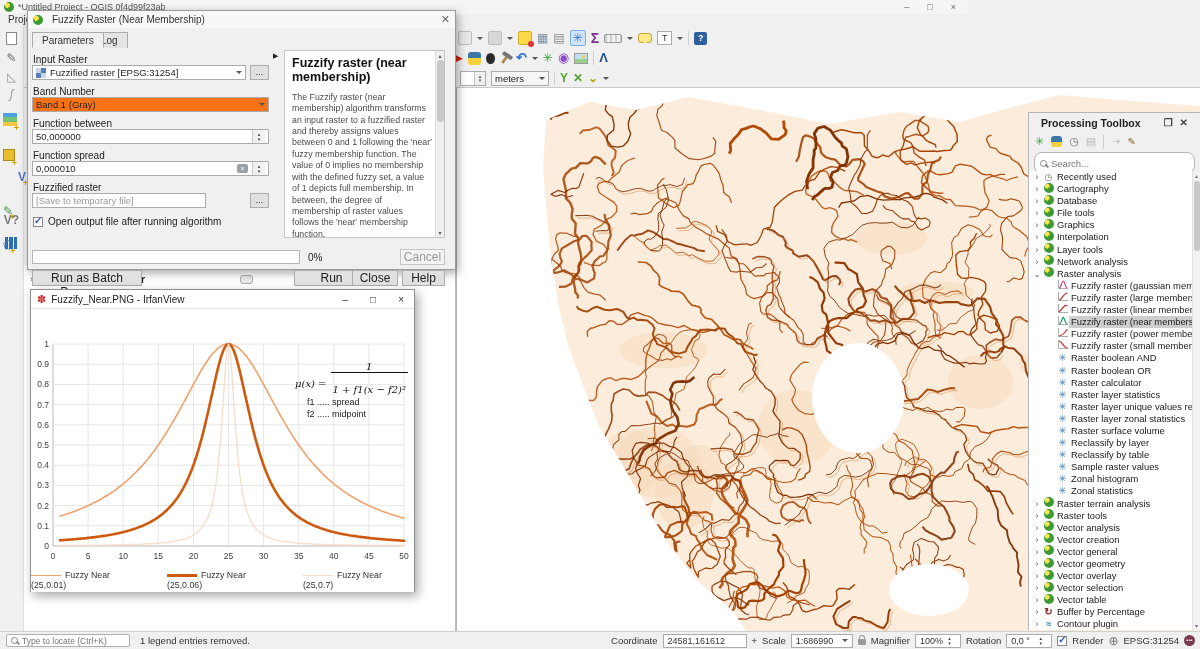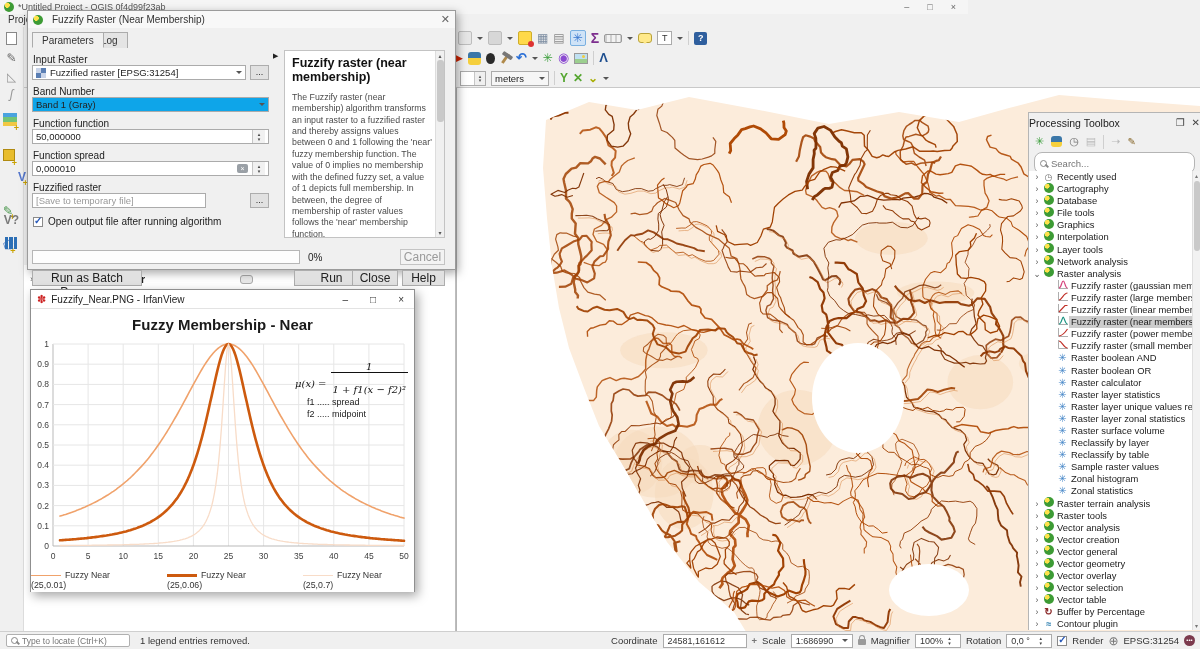--- a/index.html
+++ b/index.html
@@ -49,21 +49,21 @@
 
 #layers-panel{left:24px;top:265px;width:432px;height:366px;background:#fff;border-right:1px solid #bdbdbd}
 .layer-row{position:absolute;left:0;top:6px;width:100%;height:16px;display:flex;align-items:center;gap:5px;padding-left:6px}
 .cb{width:10px;height:10px;border:1px solid #8a8a8a;background:#fff;display:inline-block;position:relative;flex:none}
 .cb.checked::after{content:'✓';position:absolute;left:0px;top:-3px;color:#2456b8;font-size:10px;font-weight:bold}
 .rastic{width:10px;height:10px;flex:none;display:inline-block;background:conic-gradient(#5b7fb4 25%,#c9d4e8 0 50%,#5b7fb4 0 75%,#c9d4e8 0)}
 .indic{width:13px;height:9px;border:1px solid #aaa;border-radius:3px;background:#e9e9e9;display:inline-block}
 #canvas{left:456px;top:88px;width:744px;height:543px;background:#fff;border-left:1px solid #b5b5b5}
 
 #toolbox{left:1028px;top:112px;width:172px;height:518px;background:#f0f0f0;border-left:1px solid #b5b5b5;border-top:1px solid #b5b5b5}
-.tb-head{height:19px;display:flex;align-items:center;padding:0 0;font-weight:normal;font-size:10.5px}
+.tb-head{height:19px;display:flex;align-items:center;padding:0 12px;font-weight:bold;font-size:10.5px}
 .tb-head .hicons{margin-left:auto;display:flex;gap:7px;color:#444;font-size:10px}
 .tb-tools{height:19px;display:flex;align-items:center;gap:7px;padding:0 6px;font-size:11px}
 .tb-searchrow{height:20px;padding:1px 5px}
 .searchbox{height:16px;background:#fff;border:1px solid #b5b5b5;border-radius:8px;display:flex;align-items:center;padding:10px 5px;gap:4px}
 .searchbox input{border:none;outline:none;font-size:9.5px;width:120px;color:#333;background:transparent;font-family:"Liberation Sans",sans-serif}
 .mag{width:7px;height:7px;border:1.4px solid #888;border-radius:50%;position:relative;display:inline-block;flex:none}
 .mag::after{content:'';position:absolute;width:4px;height:1.6px;background:#888;transform:rotate(45deg);right:-3.2px;bottom:-1px}
 #tb-tree{position:absolute;left:0;top:58px;width:171px;height:459px;background:#fff;overflow:hidden}
 .tb-row{height:12.1px;line-height:12.1px;display:flex;align-items:center;white-space:nowrap;font-size:9.4px;color:#1a1a1a}
 .tb-row.sel .tb-lb{background:#cdcdcd}
@@ -618,25 +618,25 @@
     <span class="dtab active" style="left:4px;top:4px">Parameters</span>
     <span class="dtab" style="left:63px;top:4px">Log</span>
     <span class="dlbl" style="left:5px;top:26px">Input Raster</span>
     <div class="dfield" style="left:4px;top:37px;width:214px">
       <span class="rastic"></span>
       <span class="grow">Fuzzified raster [EPSG:31254]</span>
       <span class="car carend"></span>
     </div>
     <span class="dots-btn" style="left:222px;top:37px">...</span>
     <span class="dlbl" style="left:5px;top:58px">Band Number</span>
-    <div class="dfield" style="left:4px;top:69px;width:237px;background:#0ea5e9">
+    <div class="dfield" style="left:4px;top:69px;width:237px;background:#f97316">
       <span class="grow">Band 1 (Gray)</span>
       <span class="car carend"></span>
     </div>
-    <span class="dlbl" style="left:5px;top:90px">Function function</span>
+    <span class="dlbl" style="left:5px;top:90px">Function between</span>
     <div class="dfield" style="left:4px;top:101px;width:237px">
       <span class="grow">50,000000</span>
       <span class="spincol">
           <span>▴</span>
           <span>▾</span>
         </span>
     </div>
     <span class="dlbl" style="left:5px;top:122px">Function spread</span>
     <div class="dfield" style="left:4px;top:133px;width:237px">
       <span class="grow">0,000010</span>
@@ -680,21 +680,20 @@
   <div class="iv-title">
     <span class="flower">✽</span>
     <span>Fuzzify_Near.PNG - IrfanView</span>
     <span class="iv-ctrl">
       <span>–</span>
       <span>□</span>
       <span>×</span>
     </span>
   </div>
   <div id="iv-content">
-    <div id="iv-chart-title">Fuzzy Membership - Near</div>
     <svg id="chart-svg" width="385" height="232">
         <line x1="22" y1="7" x2="22" y2="209" stroke="#b9b9b9" stroke-width="1"></line>
         <text x="22" y="222" text-anchor="middle" font-size="8.5" fill="#3f3f3f" font-family="Liberation Sans,sans-serif">0</text>
         <line x1="57.1" y1="7" x2="57.1" y2="209" stroke="#e6e6e6" stroke-width="1"></line>
         <text x="57.1" y="222" text-anchor="middle" font-size="8.5" fill="#3f3f3f" font-family="Liberation Sans,sans-serif">5</text>
         <line x1="92.2" y1="7" x2="92.2" y2="209" stroke="#e6e6e6" stroke-width="1"></line>
         <text x="92.2" y="222" text-anchor="middle" font-size="8.5" fill="#3f3f3f" font-family="Liberation Sans,sans-serif">10</text>
         <line x1="127.3" y1="7" x2="127.3" y2="209" stroke="#e6e6e6" stroke-width="1"></line>
         <text x="127.3" y="222" text-anchor="middle" font-size="8.5" fill="#3f3f3f" font-family="Liberation Sans,sans-serif">15</text>
         <line x1="162.4" y1="7" x2="162.4" y2="209" stroke="#e6e6e6" stroke-width="1"></line>

